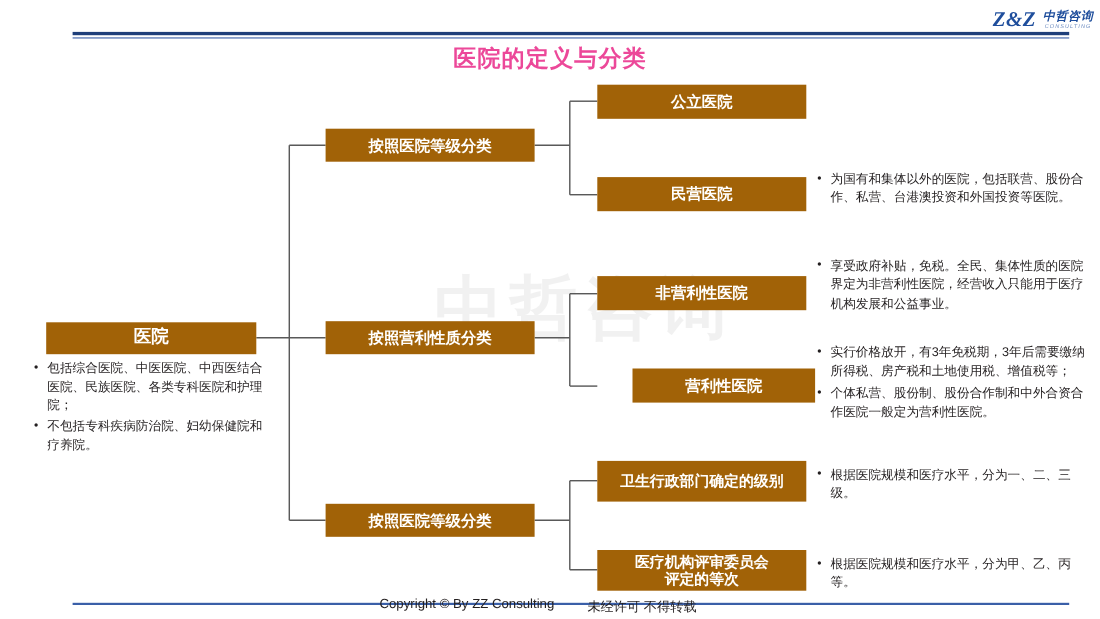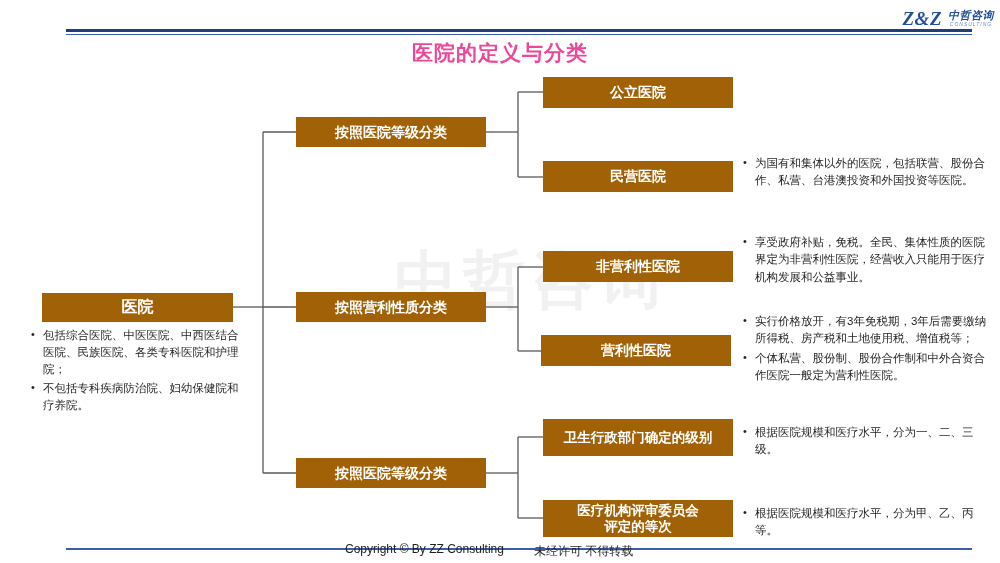--- a/index.html
+++ b/index.html
@@ -179,21 +179,21 @@
 
   <div class="box mid" style="left:296px;top:292px;width:190px;height:30px;">按照营利性质分类</div>
 
   <div class="box leaf" style="left:543px;top:251px;width:190px;height:31px;">非营利性医院</div>
   <div class="bullets right" style="left:742px;top:234px;width:252px;">
     <ul>
       <li>享受政府补贴，免税。全民、集体性质的医院界定为非营利性医院，经营收入只能用于医疗机构发展和公益事业。</li>
     </ul>
   </div>
 
-  <div class="box leaf" style="left:541px;top:335px;width:190px;height:31px;">营利性医院</div>
+  <div class="box leaf" style="left:575px;top:335px;width:166px;height:31px;">营利性医院</div>
   <div class="bullets right" style="left:742px;top:313px;width:252px;">
     <ul>
       <li>实行价格放开，有3年免税期，3年后需要缴纳所得税、房产税和土地使用税、增值税等；</li>
       <li>个体私营、股份制、股份合作制和中外合资合作医院一般定为营利性医院。</li>
     </ul>
   </div>
 
   <div class="box mid" style="left:296px;top:458px;width:190px;height:30px;">按照医院等级分类</div>
 
   <div class="box leaf two-line" style="left:543px;top:419px;width:190px;height:37px;flex-direction:row;">

